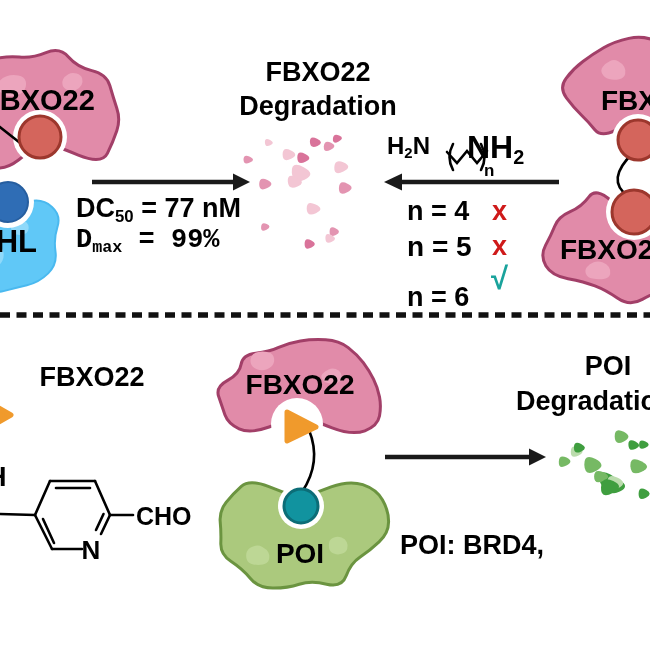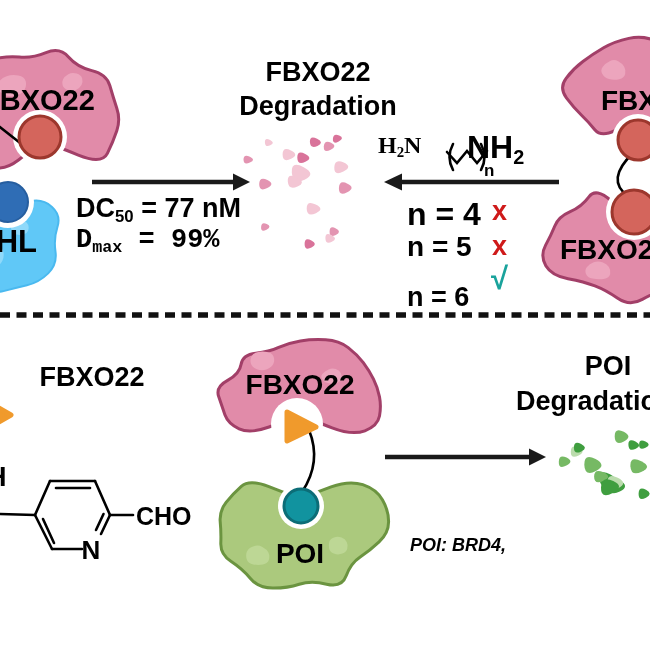--- a/index.html
+++ b/index.html
@@ -155,41 +155,41 @@
   <div class="t" style="left:-25px;top:224px;font-size:31px;">VHL</div>
 
   <div class="t" style="left:76px;top:193px;font-size:27px;"><span>DC</span><sub>50</sub><span> = 77 nM</span></div>
   <div class="t" style="left:76px;top:225px;font-size:27px;font-family:Liberation Mono, monospace;"><span>D</span><sub>max</sub><span> = 99%</span></div>
 
   <div class="t ctr" style="left:224px;top:55px;width:188px;font-size:27px;line-height:34px;">
     <div>FBXO22</div>
     <div>Degradation</div>
   </div>
 
-  <div class="t" style="left:378px;top:132px;font-size:24px;font-family:Liberation Serif, serif;"><span>H</span><sub>2</sub><span>N</span></div>
+  <div class="t" style="left:387px;top:132px;font-size:24px;"><span>H</span><sub>2</sub><span>N</span></div>
   <div class="t" style="left:467px;top:129px;font-size:32px;"><span>NH</span><sub>2</sub></div>
 
-  <div class="t" style="left:407px;top:196px;font-size:32px;">n = 4</div>
+  <div class="t" style="left:407px;top:196px;font-size:27px;">n = 4</div>
   <div class="t mark-x" style="left:492px;top:196px;font-size:27px;">x</div>
   <div class="t" style="left:407px;top:231px;font-size:28px;">n = 5</div>
   <div class="t mark-x" style="left:492px;top:231px;font-size:27px;">x</div>
   <div class="t" style="left:407px;top:282px;font-size:27px;">n = 6</div>
   <div class="t mark-ok" style="left:491px;top:261px;font-size:31px;">√</div>
 
   <div class="t" style="left:601px;top:85px;font-size:28px;">FBXO22</div>
   <div class="t" style="left:560px;top:234px;font-size:28px;">FBXO22</div>
 
   <div class="t ctr" style="left:10px;top:359px;width:164px;font-size:27px;line-height:36px;">
     <div>FBXO22</div>
   </div>
   <div class="t" style="left:-13px;top:462px;font-size:27px;">H</div>
 
   <div class="t ctr" style="left:234px;top:369px;width:132px;font-size:28px;">FBXO22</div>
   <div class="t ctr" style="left:267px;top:538px;width:66px;font-size:28px;">POI</div>
 
-  <div class="t ctr" style="left:372px;top:530px;width:172px;font-size:18px;line-height:31px;font-style:italic;">
+  <div class="t ctr" style="left:386px;top:530px;width:172px;font-size:27px;line-height:31px;">
     <div>POI: BRD4,</div>
   </div>
 
   <div class="t ctr" style="left:556px;top:351px;width:104px;font-size:27px;">POI</div>
   <div class="t" style="left:516px;top:386px;font-size:27px;">Degradation</div>
 
 </div>
 
 </body></html>

